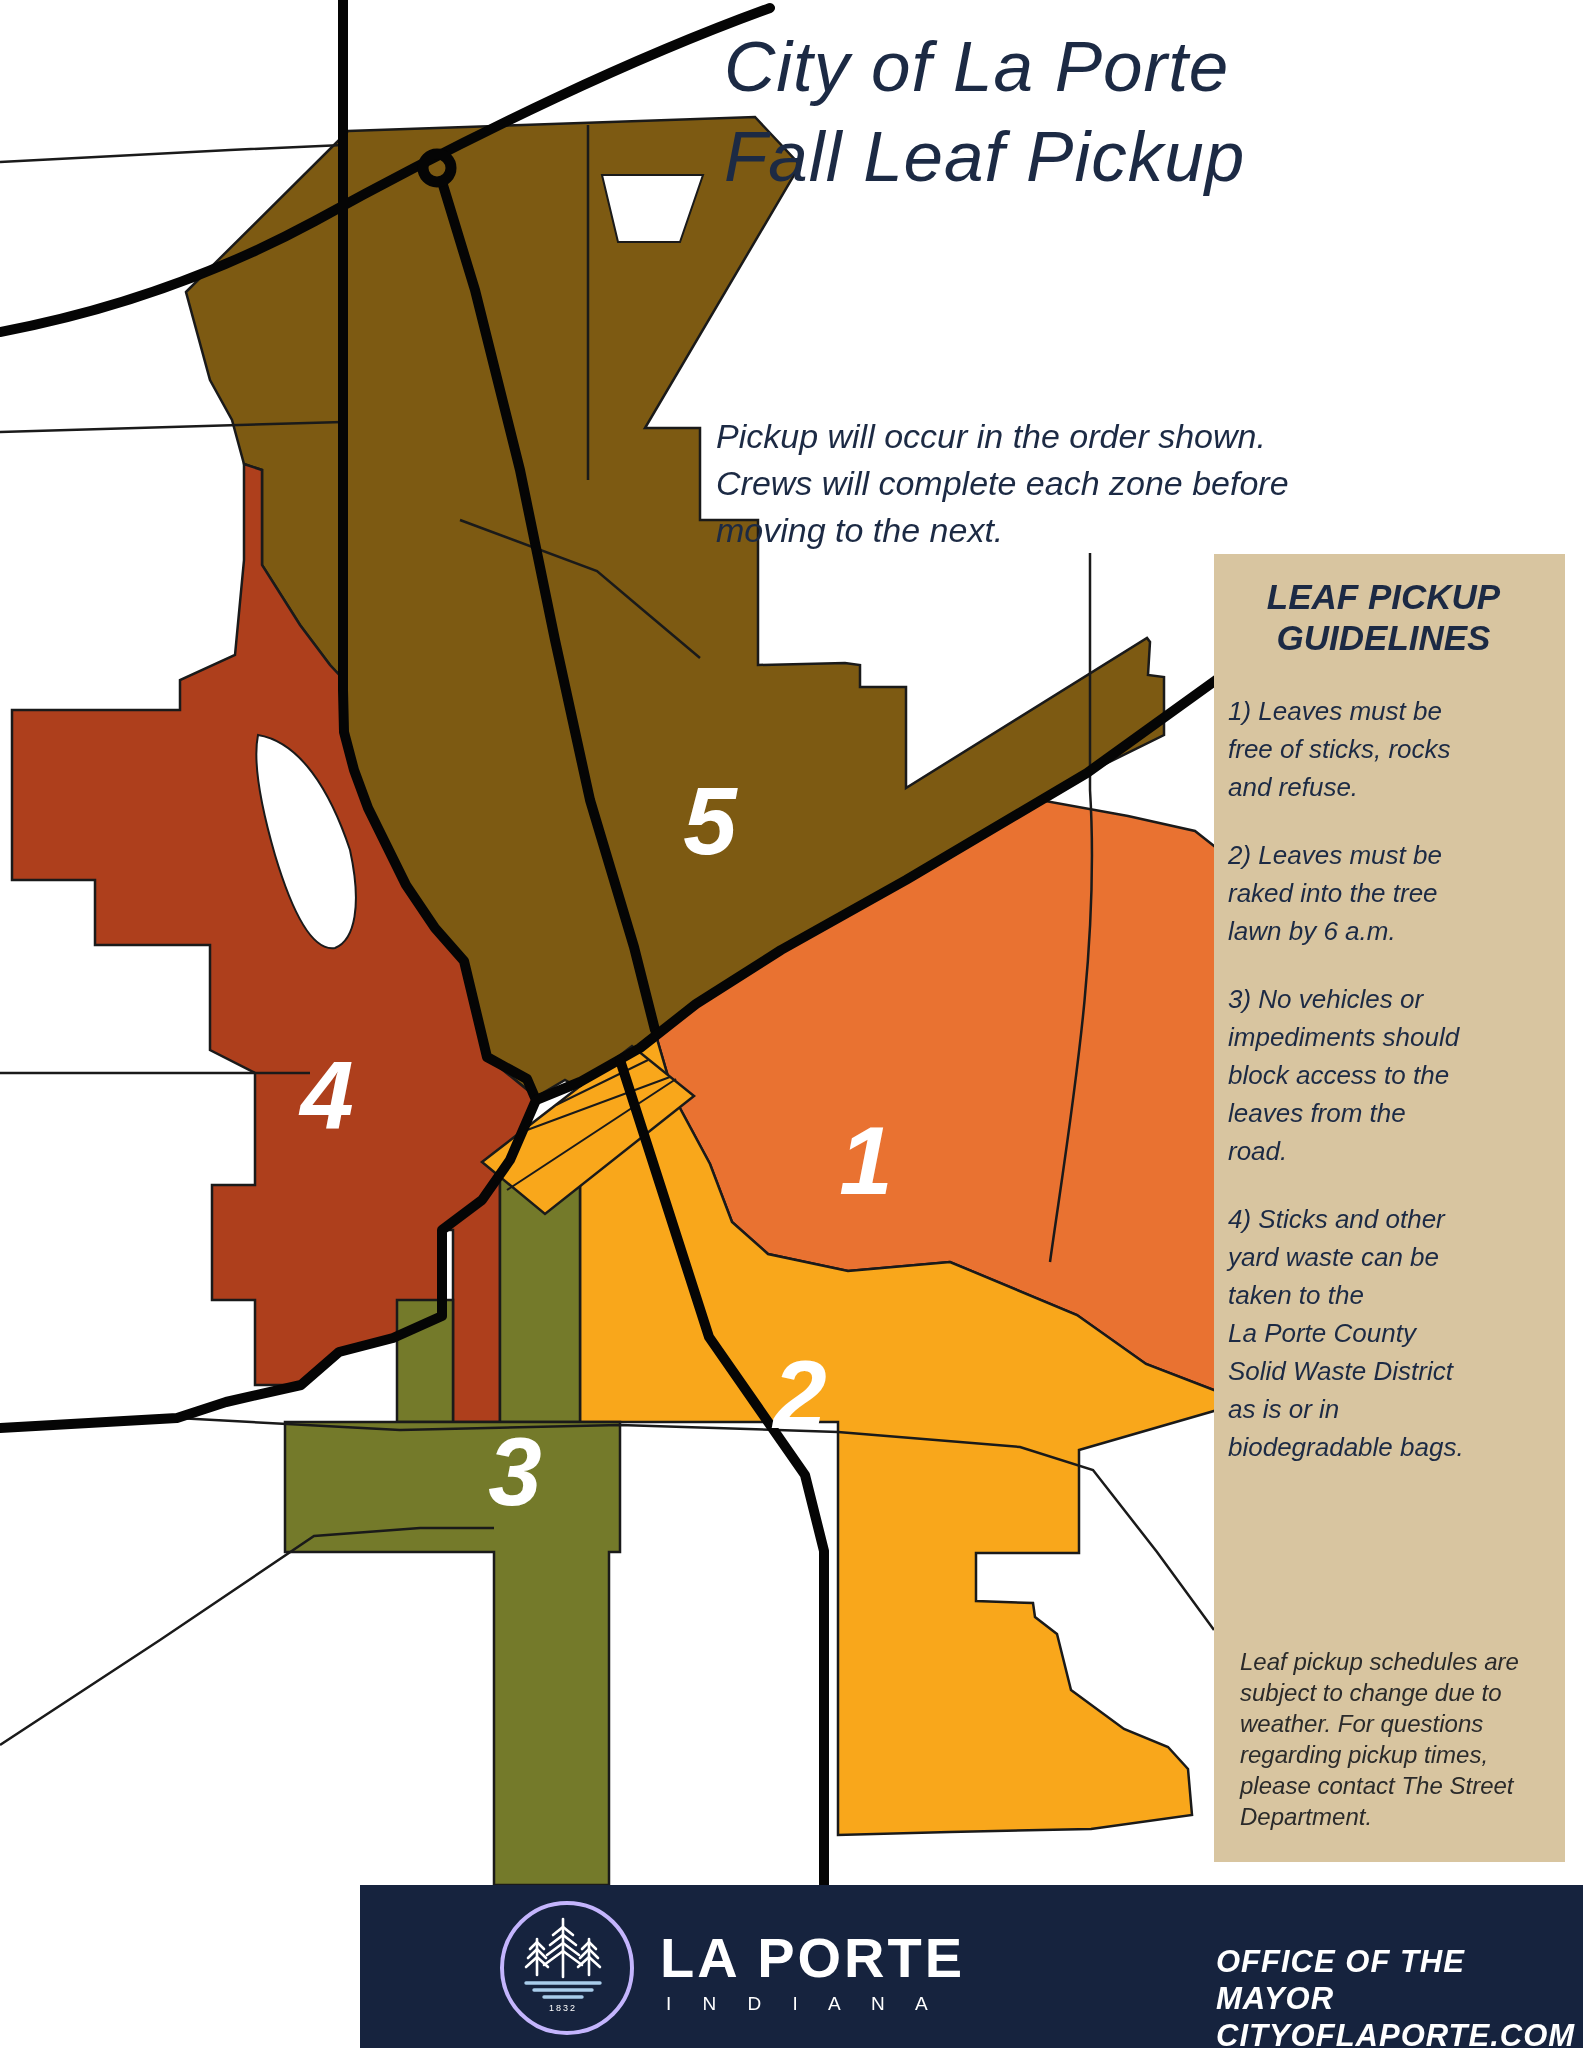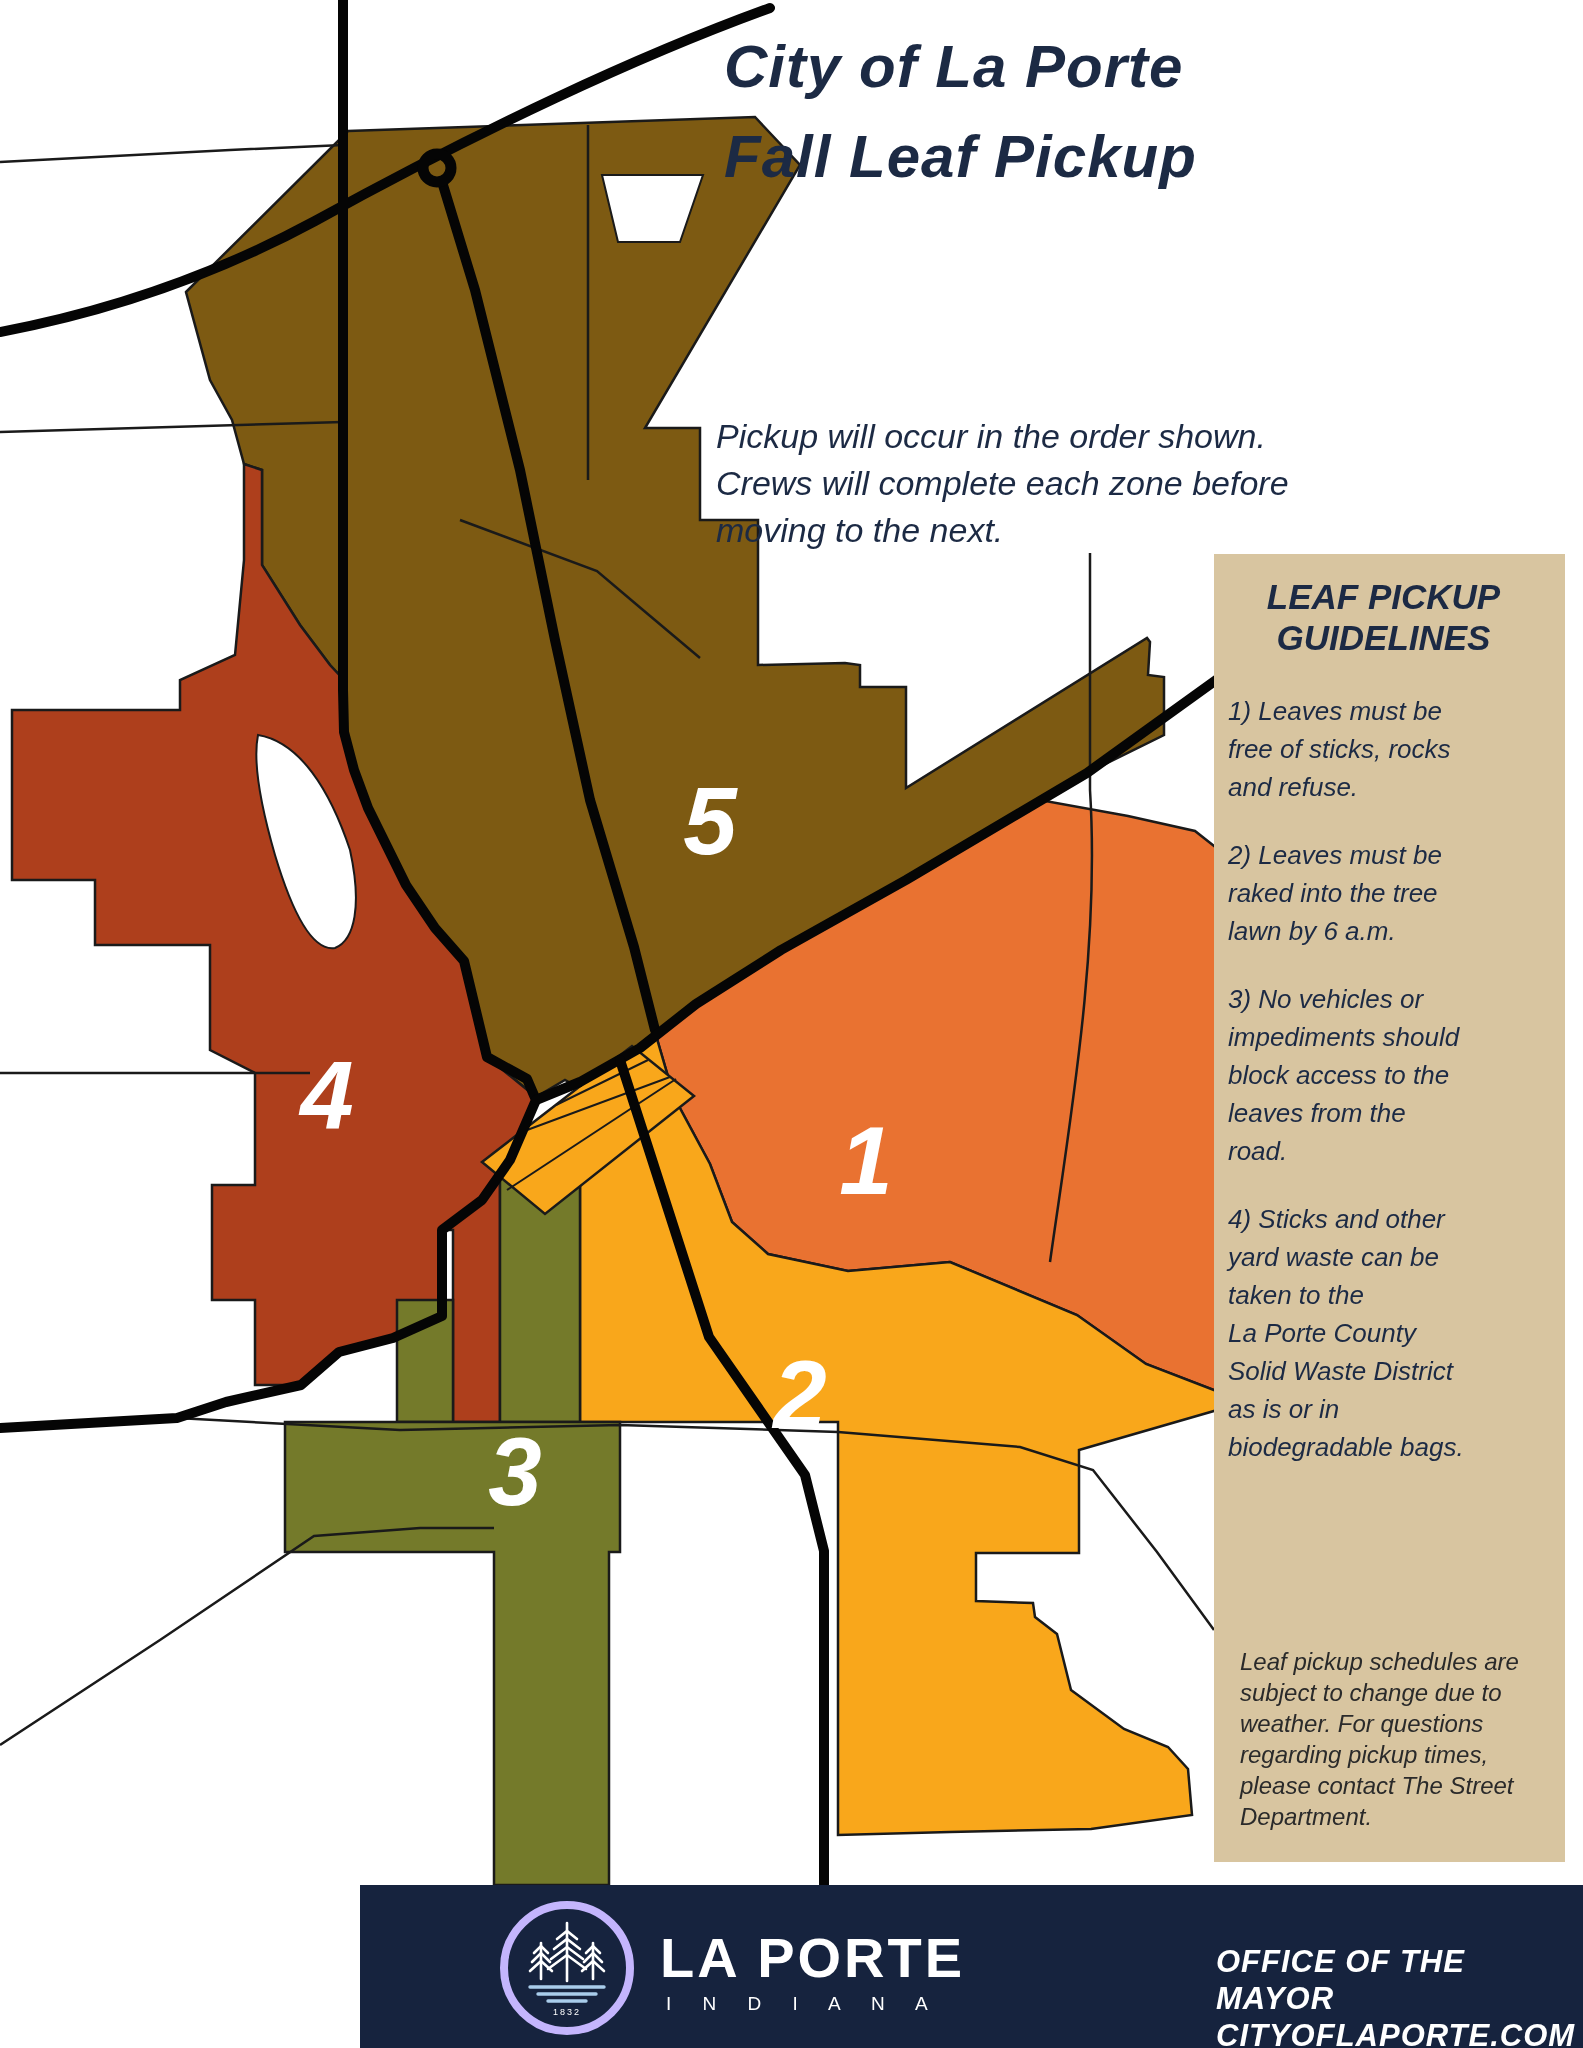--- a/index.html
+++ b/index.html
@@ -1,33 +1,33 @@
 <!DOCTYPE html>
 <html><head>
 <meta charset="utf-8">
 <style>
   html,body{margin:0;padding:0;background:#888;}
   .page{position:relative;width:1583px;height:2048px;background:#ffffff;overflow:hidden;
         font-family:"Liberation Sans",sans-serif;}
   .map-svg{position:absolute;left:0;top:0;width:1583px;height:2048px;}
   .pre{white-space:pre-line;}
   .title{position:absolute;left:724px;top:22px;width:840px;color:#1C2A44;
-         font-size:60px;line-height:90px;font-weight:bold;font-style:italic;letter-spacing:1px;}
+         font-size:71px;line-height:90px;font-weight:normal;font-style:italic;letter-spacing:1px;}
   .para{position:absolute;left:716px;width:680px;color:#1C2A44;
         font-size:34px;line-height:47px;font-style:italic;font-weight:500;}
   .p1{top:266px;} .p2{top:413px;}
   .gbox{position:absolute;left:1214px;top:554px;width:351px;height:1308px;background:#D8C5A0;
         color:#1C2A44;box-sizing:border-box;padding:22px 26px 0 14px;}
   .ghead{font-size:35px;line-height:41px;font-weight:bold;font-style:italic;text-align:center;}
   .gitem{font-size:26px;line-height:38px;font-style:italic;margin-bottom:30px;}
   .gitems{margin-top:34px;}
   .gfoot{position:absolute;left:26px;top:1092px;width:300px;font-size:24px;line-height:31px;font-style:italic;color:#2a2a2a;}
   .footer{position:absolute;left:360px;top:1885px;width:1223px;height:163px;background:#16233E;}
   .logo{position:absolute;left:140px;top:16px;width:134px;height:134px;border-radius:50%;
-        border:8px solid #c4b5fd;background:#16233E;box-sizing:border-box;}
+        border:4px solid #c4b5fd;background:#16233E;box-sizing:border-box;}
   .brand{position:absolute;left:300px;top:40px;color:#ffffff;font-size:56px;font-weight:bold;letter-spacing:3px;}
   .brand-sub{position:absolute;left:306px;top:108px;color:#ffffff;font-size:19px;letter-spacing:13px;}
   .office{position:absolute;left:856px;top:58px;color:#ffffff;font-size:31px;line-height:37px;
           font-weight:bold;font-style:italic;letter-spacing:1px;}
   .zlabel{font-family:"Liberation Sans",sans-serif;font-weight:bold;font-style:italic;
           font-size:96px;fill:#ffffff;text-anchor:middle;}
 </style>
 </head>
 <body>
 

